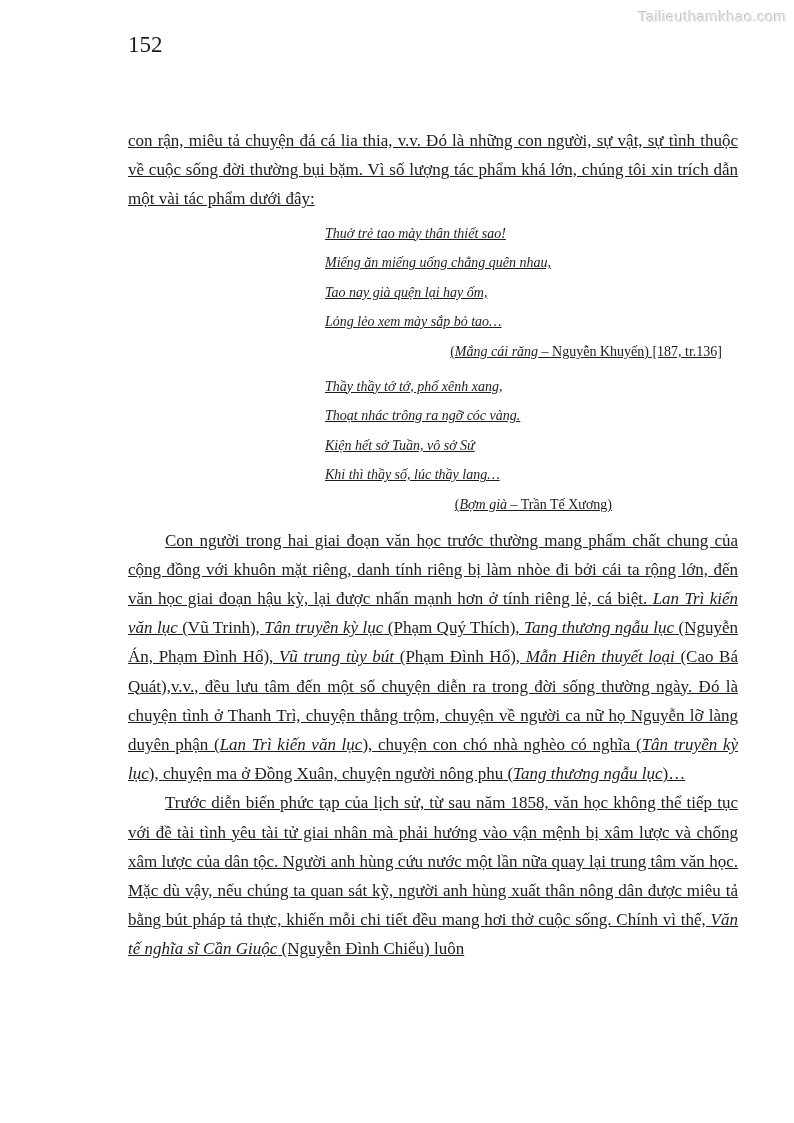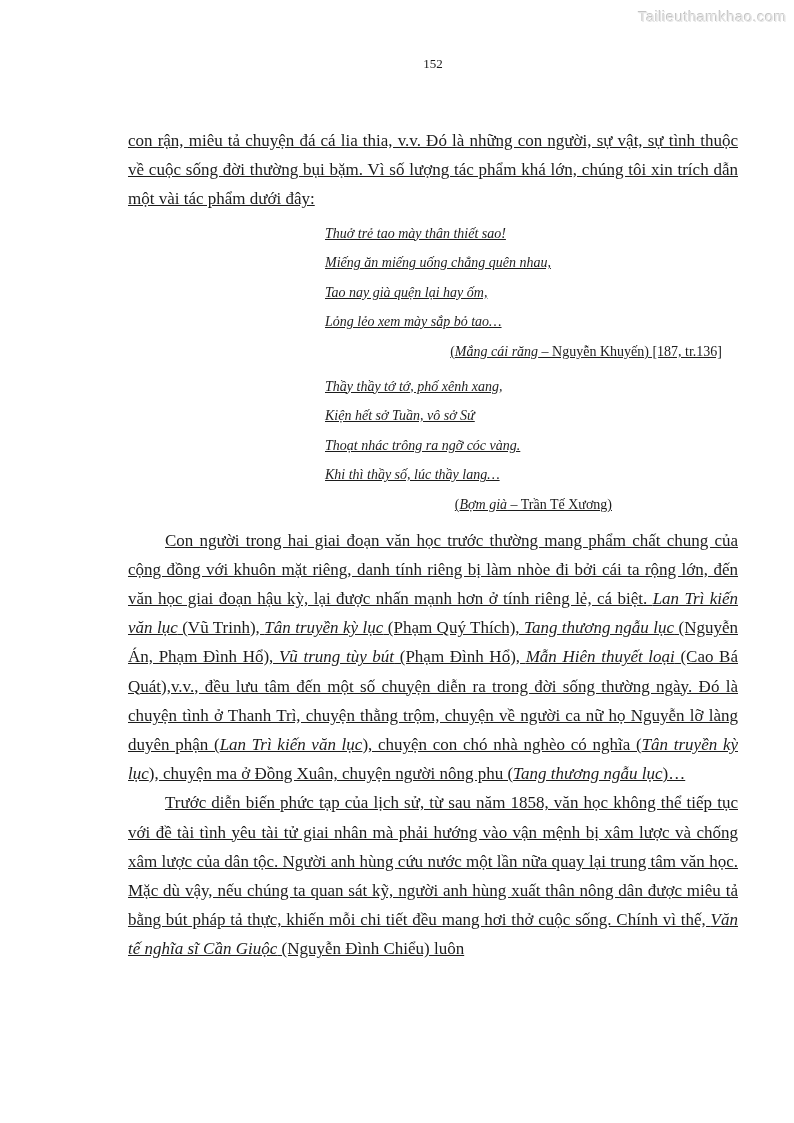--- a/index.html
+++ b/index.html
@@ -22,25 +22,24 @@
     top: 8px;
     right: 7px;
     font-family: "Liberation Sans", sans-serif;
     font-size: 15px;
     letter-spacing: 0.4px;
     color: #e6e6e6;
     text-shadow: -1px -1px 0 #c3c3c3, 1px 1px 0 #ffffff;
   }
   .page-number {
     position: absolute;
-    top: 56px;
+    top: 32px;
     left: 128px;
     width: 610px;
-    text-align: center;
-    font-size: 13px;
+    font-size: 23px;
   }
   .content {
     position: absolute;
     top: 126px;
     left: 128px;
     width: 610px;
     text-decoration: underline;
   }
   .para {
     margin: 0;
@@ -85,22 +84,22 @@
       <div class="poem-line">Thuở trẻ tao mày thân thiết sao!</div>
       <div class="poem-line">Miếng ăn miếng uống chẳng quên nhau,</div>
       <div class="poem-line">Tao nay già quện lại hay ốm,</div>
       <div class="poem-line">Lỏng lẻo xem mày sắp bỏ tao…</div>
     </div>
 
     <div class="attribution attr1"><span>(</span><span style="font-style: italic;">Mắng cái răng</span><span> – Nguyễn Khuyến) [187, tr.136]</span></div>
 
     <div class="poem">
       <div class="poem-line">Thầy thầy tớ tớ, phố xênh xang,</div>
+      <div class="poem-line">Thoạt nhác trông ra ngỡ cóc vàng.</div>
       <div class="poem-line">Kiện hết sở Tuần, vô sở Sứ</div>
-      <div class="poem-line">Thoạt nhác trông ra ngỡ cóc vàng.</div>
       <div class="poem-line">Khi thì thầy số, lúc thầy lang…</div>
     </div>
 
     <div class="attribution attr2"><span>(</span><span style="font-style: italic;">Bợm già</span><span> – Trần Tế Xương)</span></div>
 
     <p class="para"><span>Con người trong hai giai đoạn văn học trước thường mang phẩm chất chung của cộng đồng với khuôn mặt riêng, danh tính riêng bị làm nhòe đi bởi cái ta rộng lớn, đến văn học giai đoạn hậu kỳ, lại được nhấn mạnh hơn ở tính riêng lẻ, cá biệt. </span><span style="font-style: italic;">Lan Trì kiến văn lục</span><span> (Vũ Trinh), </span><span style="font-style: italic;">Tân truyền kỳ lục</span><span> (Phạm Quý Thích), </span><span style="font-style: italic;">Tang thương ngẫu lục</span><span> (Nguyễn Án, Phạm Đình Hổ), </span><span style="font-style: italic;">Vũ trung tùy bút</span><span> (Phạm Đình Hổ), </span><span style="font-style: italic;">Mẫn Hiên thuyết loại</span><span> (Cao Bá Quát),v.v., đều lưu tâm đến một số chuyện diễn ra trong đời sống thường ngày. Đó là chuyện tình ở Thanh Trì, chuyện thằng trộm, chuyện về người ca nữ họ Nguyễn lỡ làng duyên phận (</span><span style="font-style: italic;">Lan Trì kiến văn lục</span><span>), chuyện con chó nhà nghèo có nghĩa (</span><span style="font-style: italic;">Tân truyền kỳ lục</span><span>), chuyện ma ở Đồng Xuân, chuyện người nông phu (</span><span style="font-style: italic;">Tang thương ngẫu lục</span><span>)…</span></p>
 
     <p class="para"><span>Trước diễn biến phức tạp của lịch sử, từ sau năm 1858, văn học không thể tiếp tục với đề tài tình yêu tài tử giai nhân mà phải hướng vào vận mệnh bị xâm lược và chống xâm lược của dân tộc. Người anh hùng cứu nước một lần nữa quay lại trung tâm văn học. Mặc dù vậy, nếu chúng ta quan sát kỹ, người anh hùng xuất thân nông dân được miêu tả bằng bút pháp tả thực, khiến mỗi chi tiết đều mang hơi thở cuộc sống. Chính vì thế, </span><span style="font-style: italic;">Văn tế nghĩa sĩ Cần Giuộc</span><span> (Nguyễn Đình Chiểu) luôn</span></p>
 
   </div>

